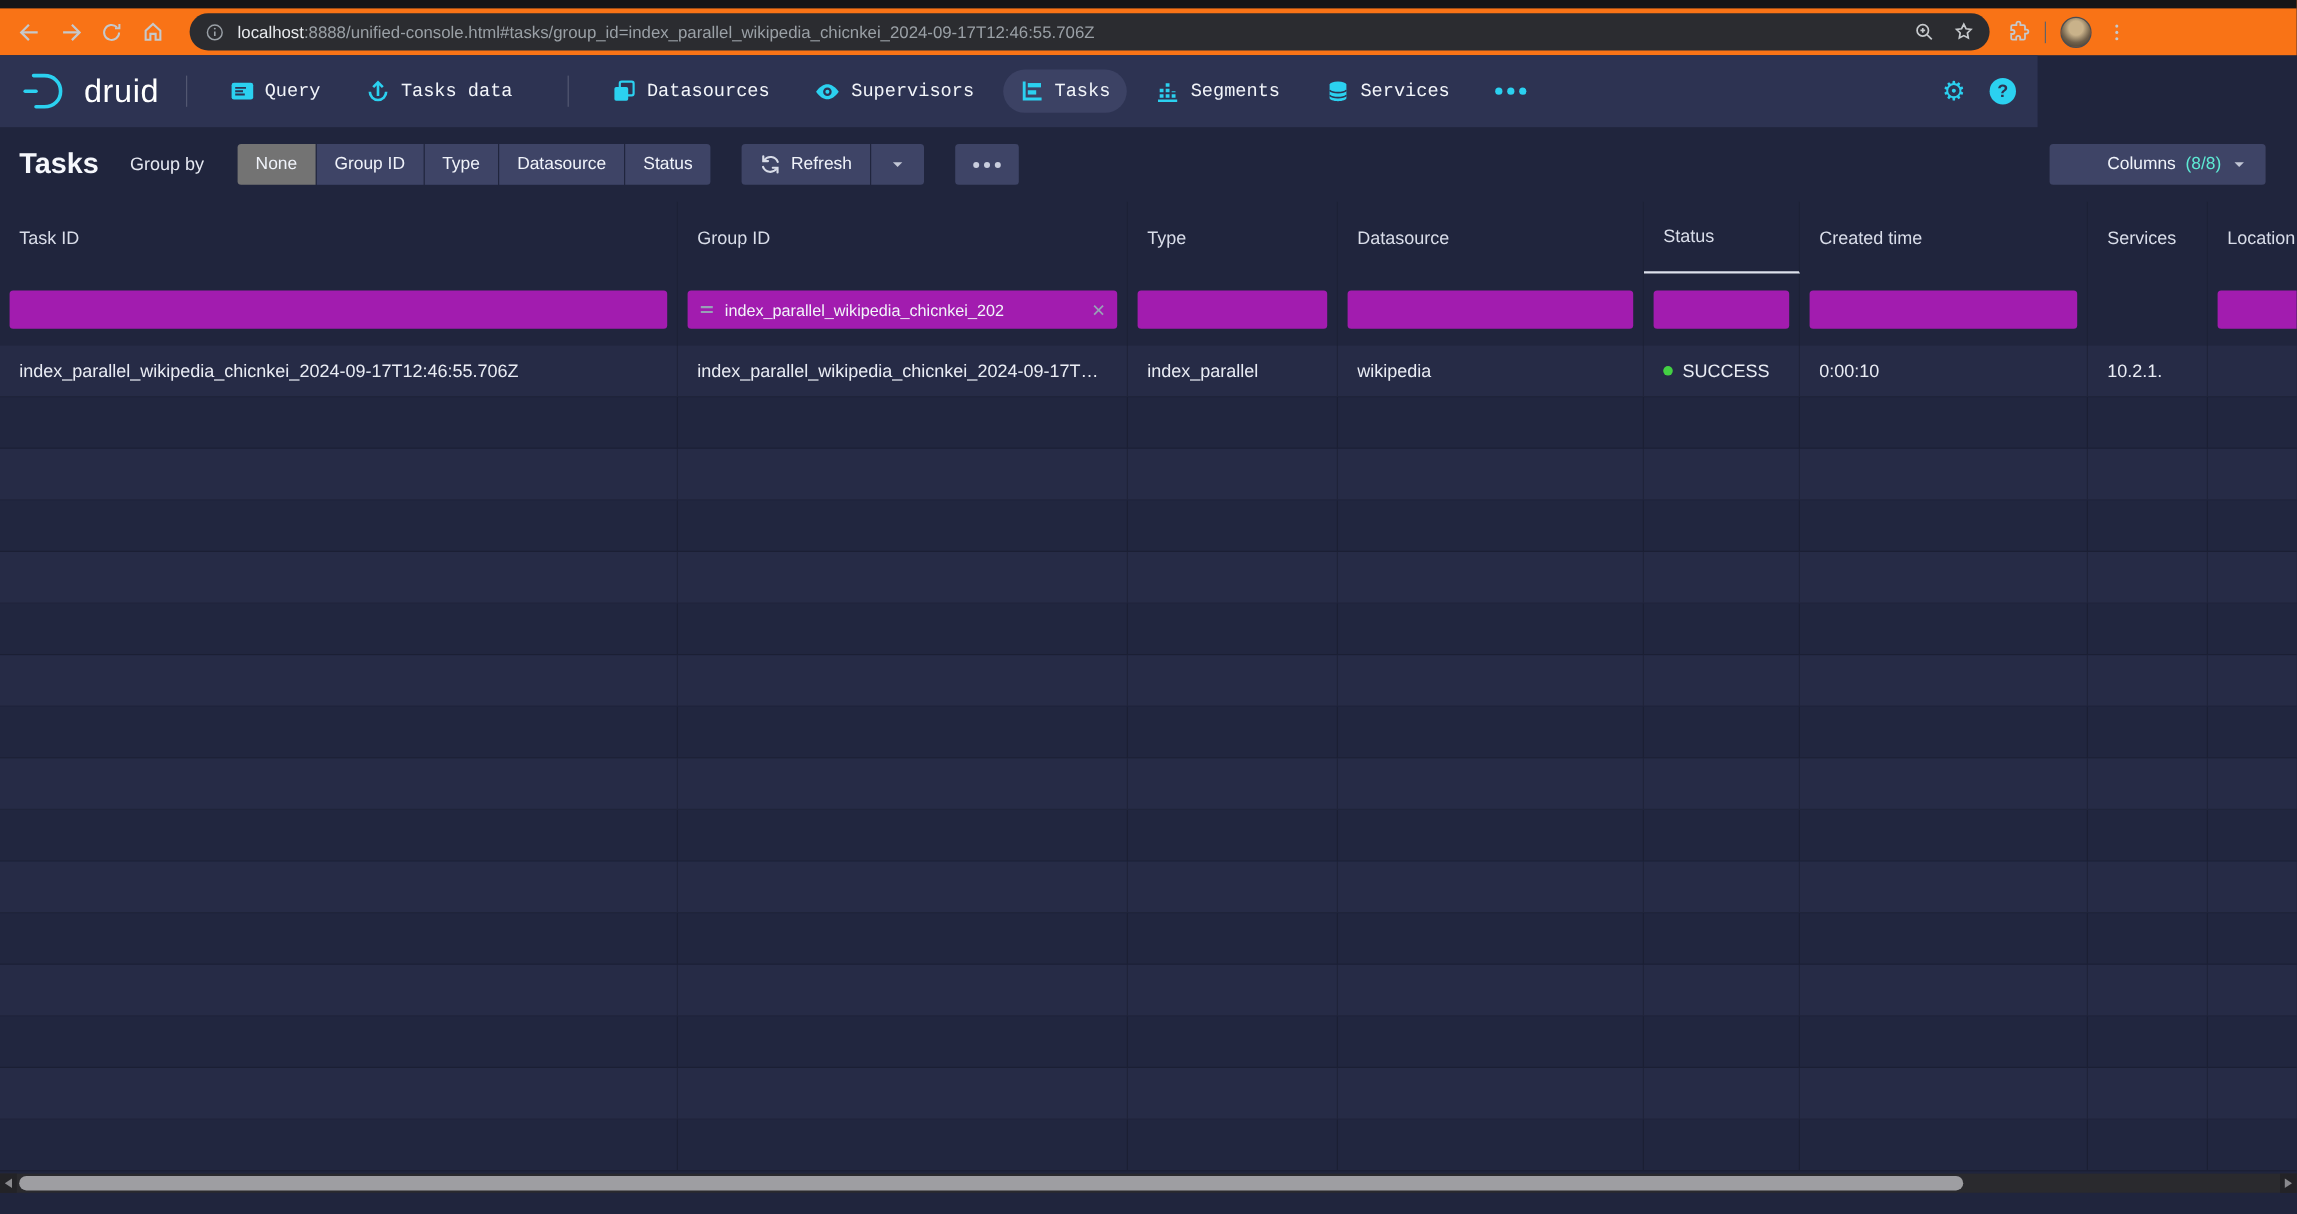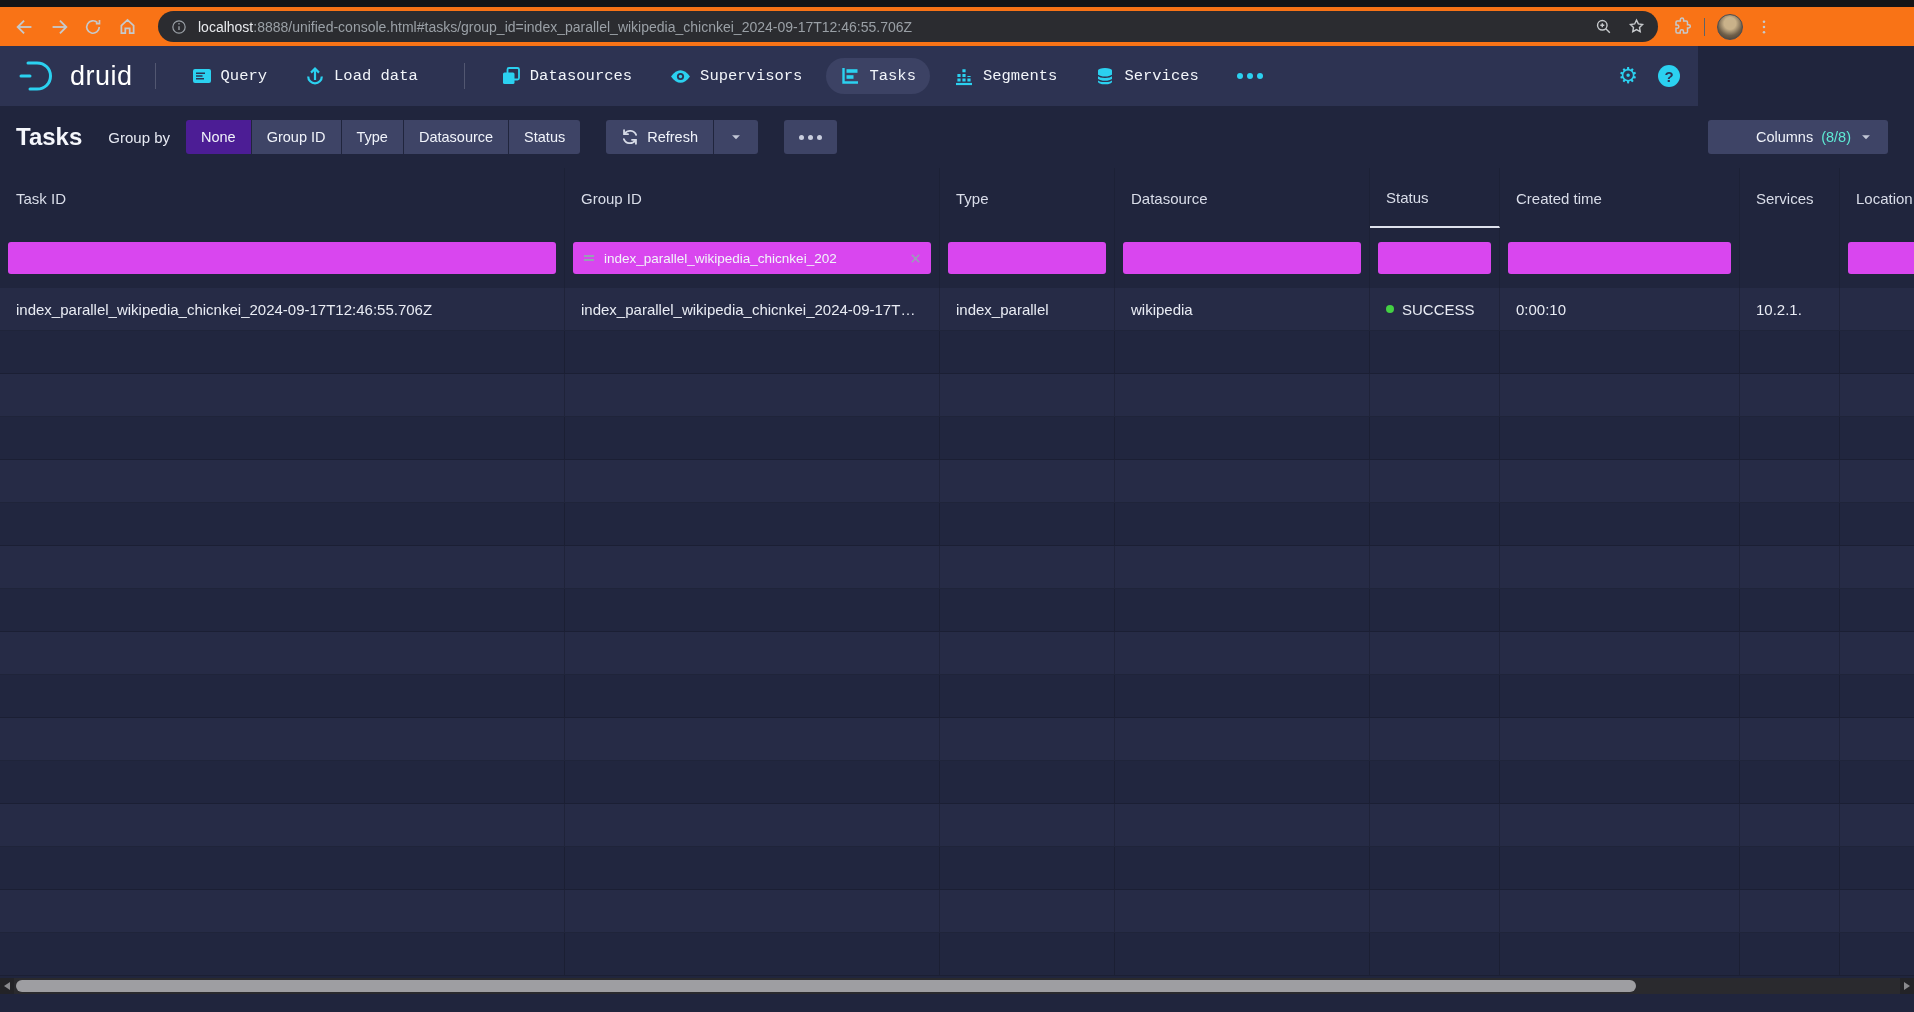--- a/index.html
+++ b/index.html
@@ -64,21 +64,21 @@
   .btn-group { display: flex; gap: 1px; }
   .btn {
     background: #3e4466; color: #f0f3fa; font-size: 14.5px; border: none;
     height: 34px; padding: 0 15px; cursor: pointer;
     font-family: "Liberation Sans", "DejaVu Sans", sans-serif;
     display: flex; align-items: center; gap: 8px;
   }
   .btn-group .btn { border-radius: 0; }
   .btn-group .btn:first-child { border-radius: 3px 0 0 3px; }
   .btn-group .btn:last-child { border-radius: 0 3px 3px 0; }
-  .btn.pressed { background: #4c1d95; }
+  .btn.pressed { background: #737373; margin-left: 12px; }
   .single { border-radius: 3px; }
   .refresh-group { margin-left: 26px; }
   .more-btn { margin-left: 26px; }
   .dots { display: inline-flex; gap: 4px; }
   .dots i { width: 5px; height: 5px; border-radius: 50%; background: #c9cede; }
   .dots.cyan i { background: #2bd1f0; width: 6px; height: 6px; }
   .columns-btn { margin-left: auto; margin-right: 10px; padding-left: 48px; }
   .muted { color: #5eead4; }
 
   
@@ -86,21 +86,21 @@
   .trow { display: grid; grid-template-columns: 565px 375px 175px 255px 130px 240px 100px 160px; width: 2000px; }
   .hrow { height: 60px; }
   .hcell {
     display: flex; align-items: center; padding: 0 16px; font-size: 15px; color: #d9dde9;
     border-right: 1px solid rgba(0,0,0,0.10); cursor: pointer; position: relative;
   }
   .hcell.sorted { border-bottom: 2px solid #dde1ec; }
   .frow { height: 60px; }
   .fcell { display: flex; align-items: center; border-right: 1px solid rgba(0,0,0,0.10); }
   .fbox {
-    flex: 1; height: 32px; margin: 0 8px; background: #d946ef; border-radius: 3px;
+    flex: 1; height: 32px; margin: 0 8px; background: #a21caf; border-radius: 3px;
     display: flex; align-items: center; overflow: hidden;
   }
   .chip-text { font-size: 13.5px; color: #f2f5fa; white-space: nowrap; overflow: hidden; flex: 1; margin: 0 8px; }
   .chip-left { margin-left: 9px; flex: 0 0 auto; display: flex; }
   .chip-close { margin-right: 9px; flex: 0 0 auto; display: flex; cursor: pointer; }
   .body-row { height: 43px; border-bottom: 1px solid rgba(0,0,0,0.16); }
   .body-row.odd { background: #262b46; }
   .body-row.even { background: #21263f; }
   .cell {
     display: flex; align-items: center; padding: 0 16px; font-size: 15px; color: #e9ecf4;
@@ -213,21 +213,21 @@
     <span>Query</span>
   </div>
   <div class="nav-item">
     <span>
       <svg width="20" height="20" viewBox="0 0 20 20" fill="none" stroke="#2bd1f0" stroke-width="2.2">
           <path d="M3.2 10.5a6.8 6.8 0 1 0 13.6 0"></path>
           <path d="M10 14V3"></path>
           <path d="M6 6.6L10 2.6l4 4"></path>
         </svg>
     </span>
-    <span>Load data</span>
+    <span>Tasks data</span>
   </div>
   <span class="nav-sep"></span>
 
   <div class="nav-item">
     <span>
       <svg width="20" height="20" viewBox="0 0 20 20">
           <rect x="6.5" y="2" width="11.5" height="11.5" rx="1.5" fill="none" stroke="#2bd1f0" stroke-width="1.8"></rect>
           <rect x="2" y="6.5" width="11.5" height="11.5" rx="1.5" fill="#2bd1f0"></rect>
         </svg>
     </span>

